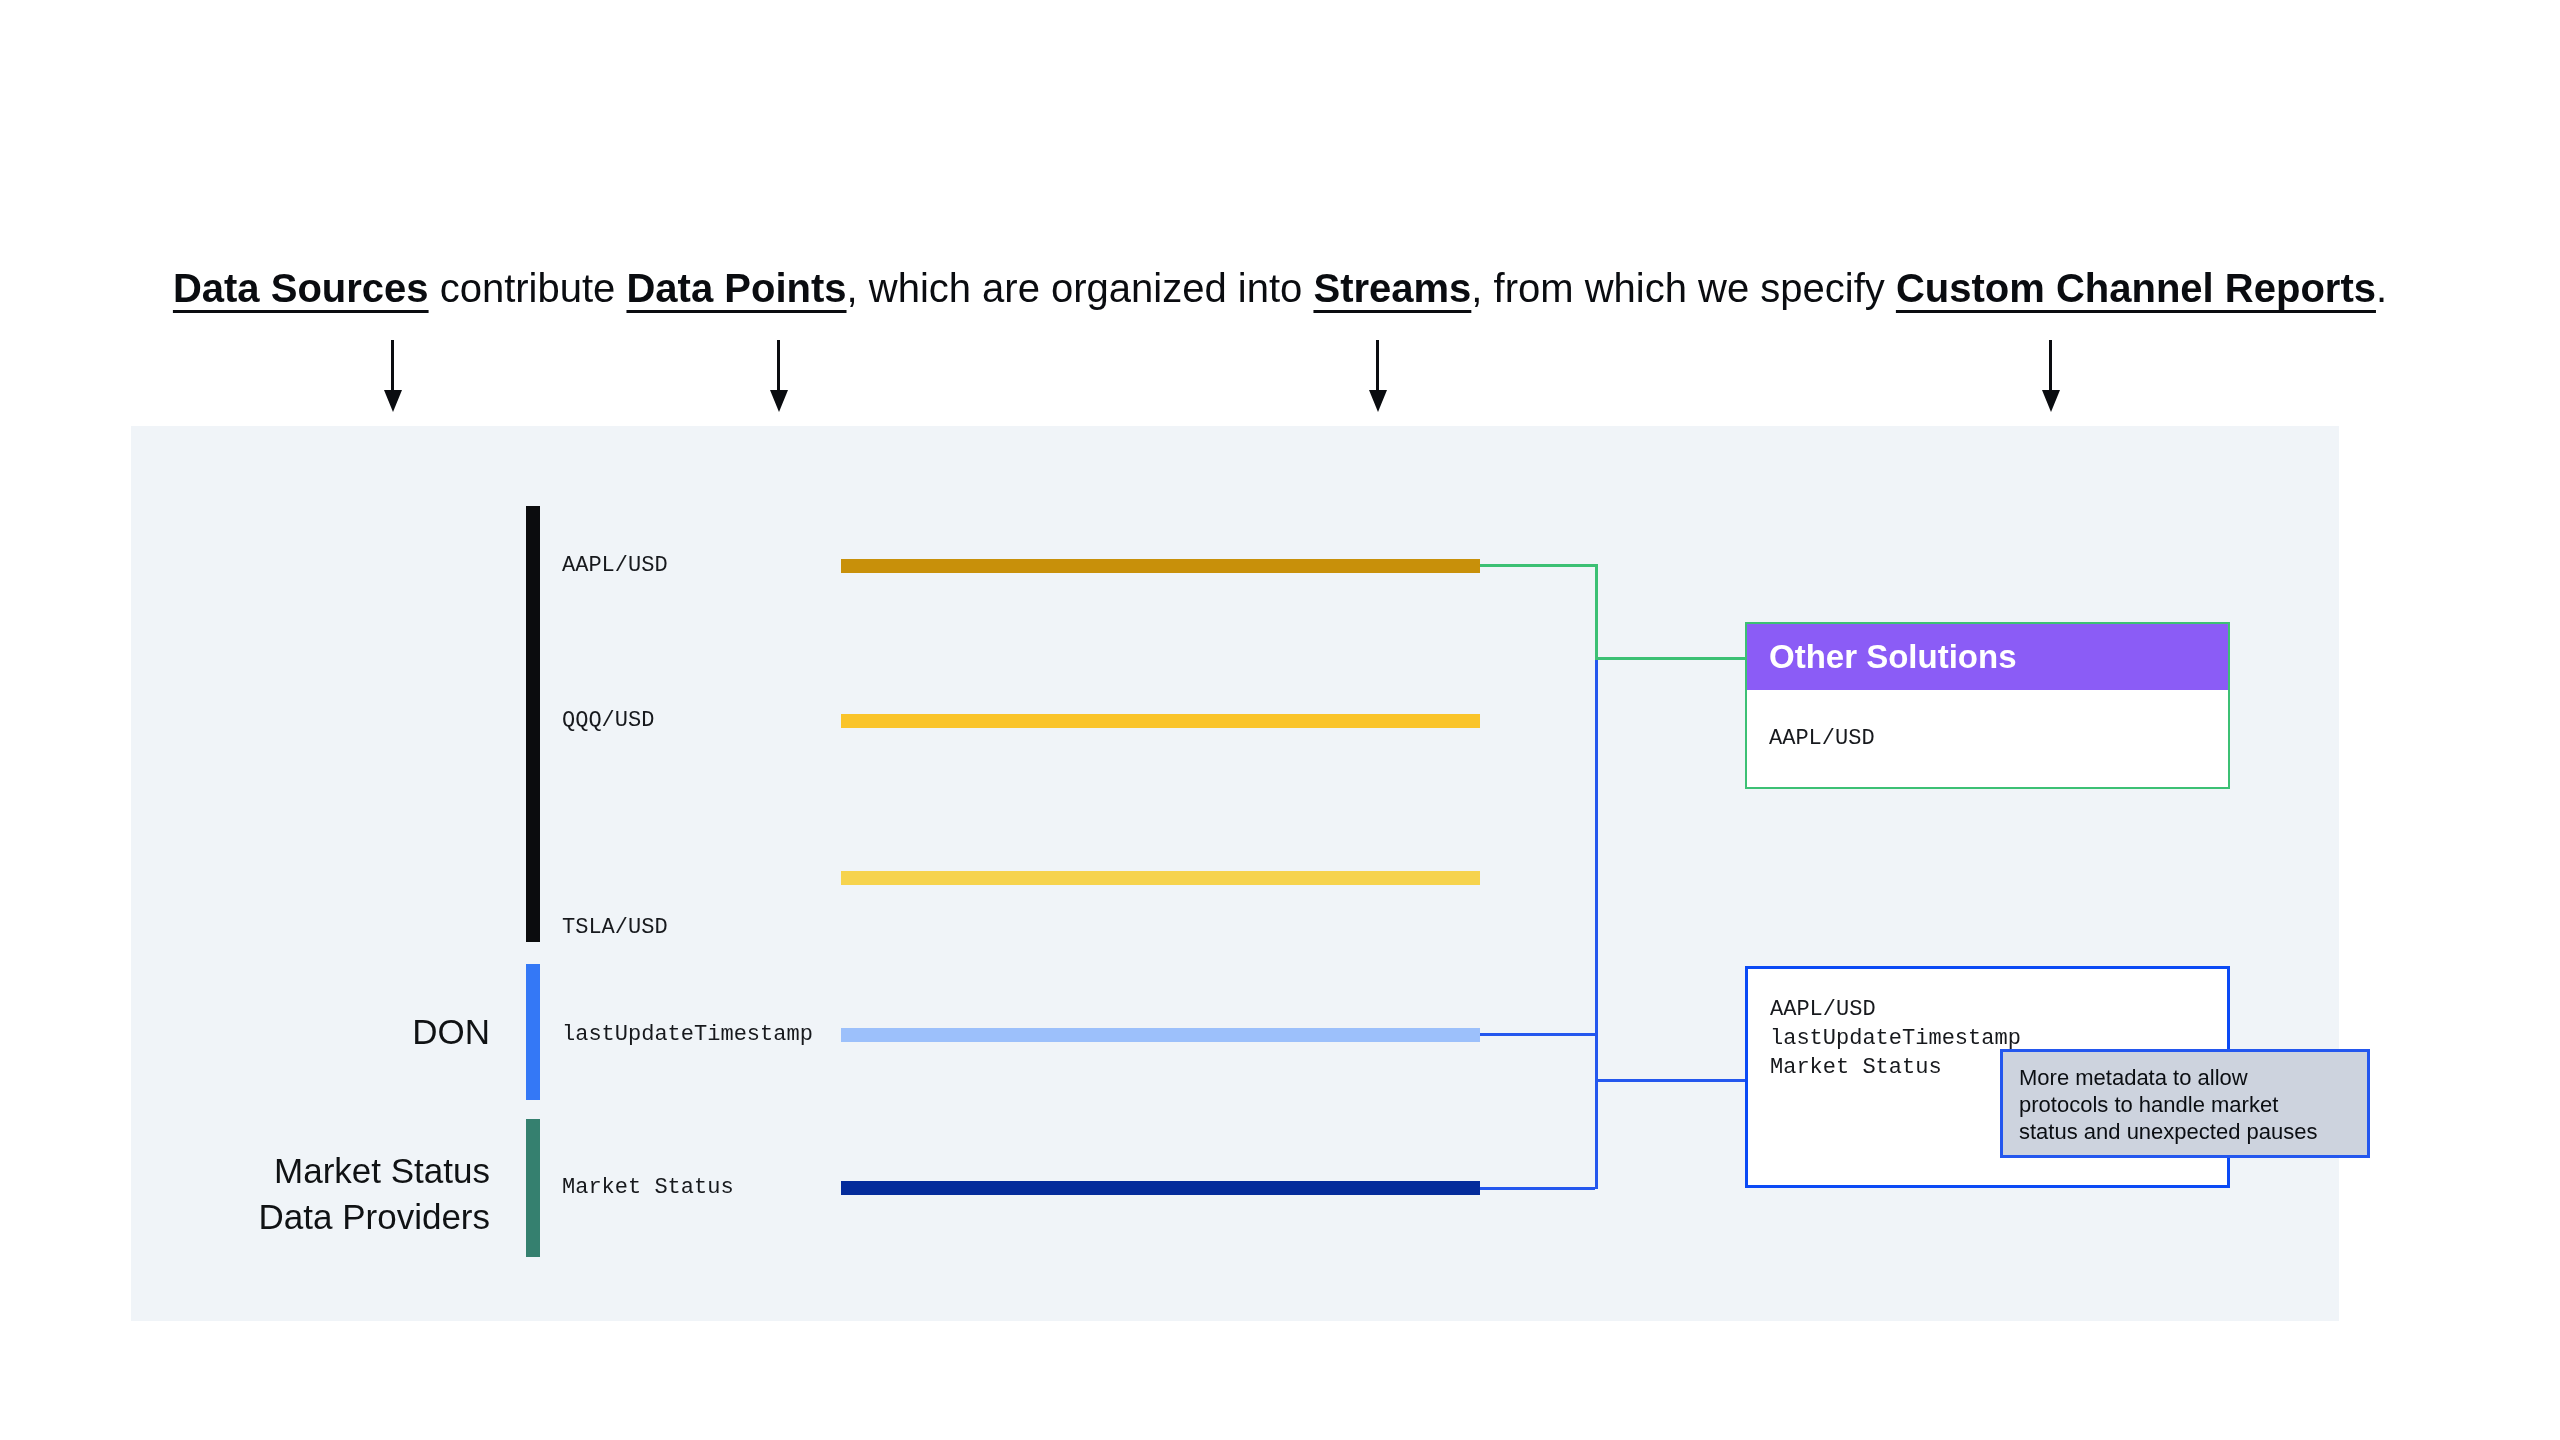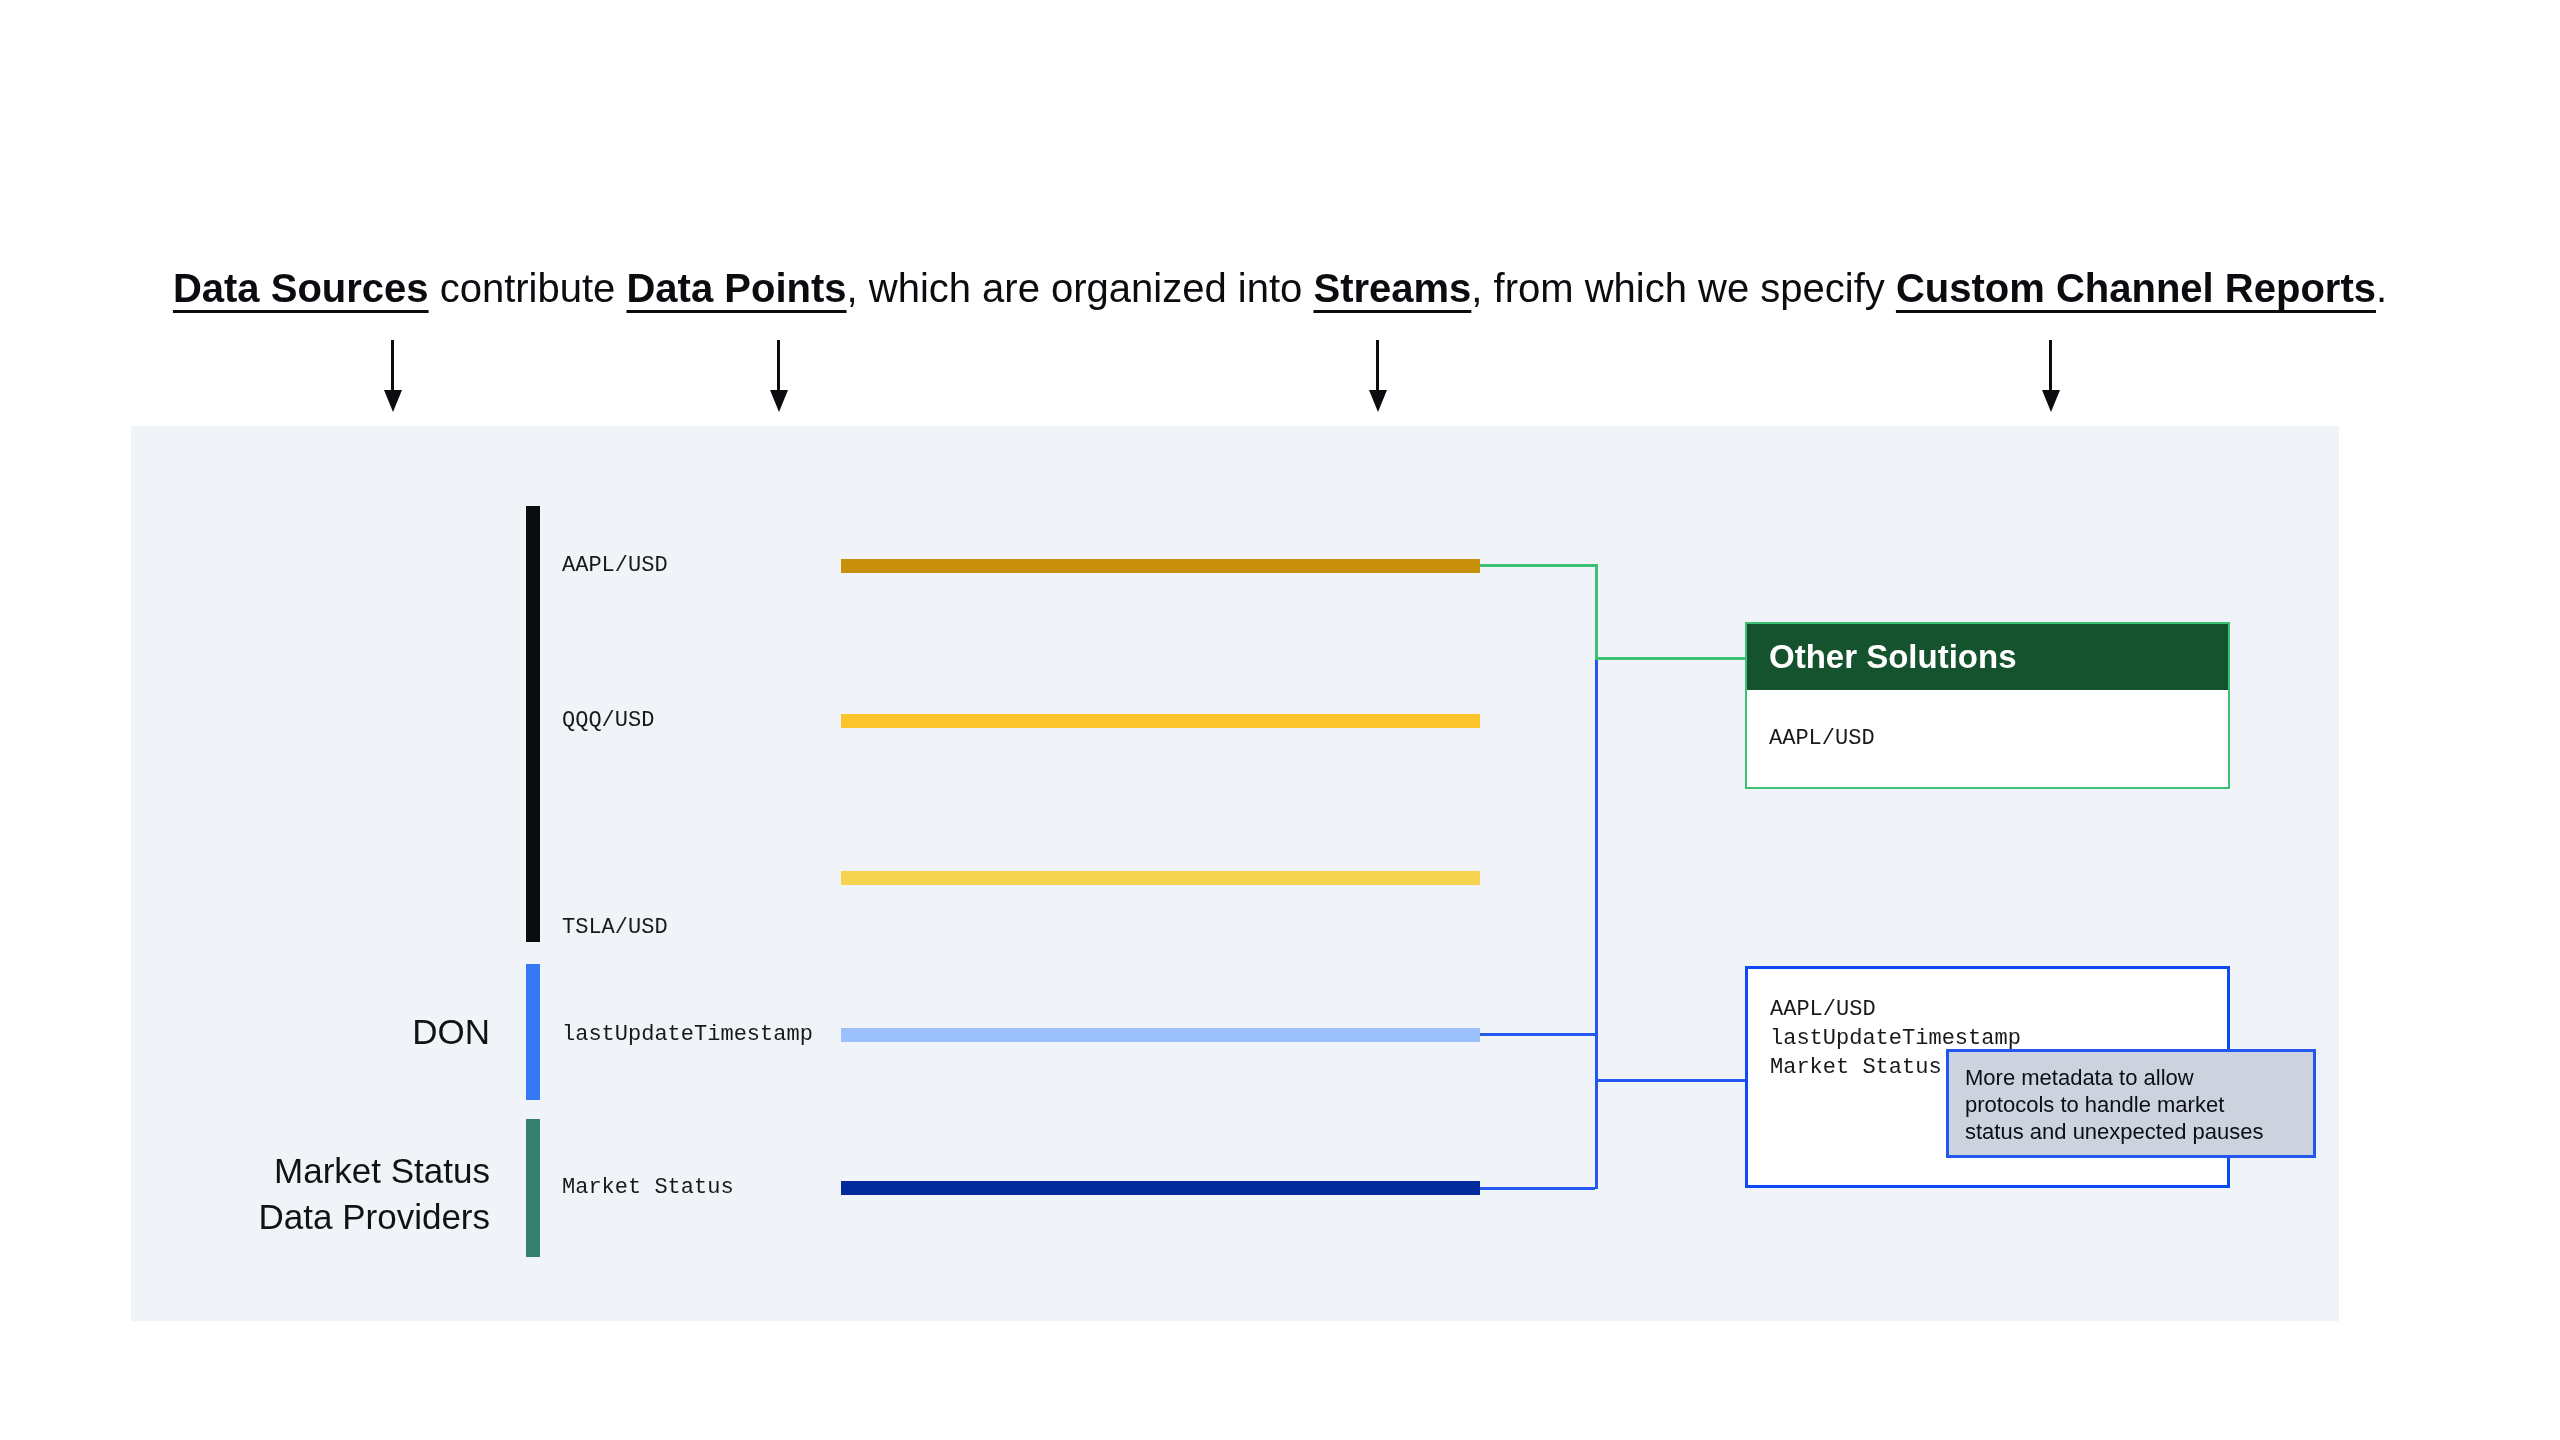--- a/index.html
+++ b/index.html
@@ -26,21 +26,21 @@
   .infobox{position:absolute;left:1745px;width:485px;background:#ffffff;border-style:solid;box-sizing:border-box;}
   .box-header{color:#ffffff;font-weight:700;font-size:33px;padding-left:22px;display:flex;align-items:center;}
   .box-body{padding-left:22px;}
   .box-item{font-size:22px;line-height:29px;color:#17191d;font-weight:500;}
   .obox{top:622px;height:167px;border-width:2px;}
   .obox .box-header{height:66px;}
   .obox .box-body{height:97px;display:flex;align-items:center;}
   .dsbox{top:966px;height:222px;border-width:3px;}
   .dsbox .box-header{height:64px;}
   .dsbox .box-body{padding-top:26px;}
-  .tooltip{position:absolute;left:1946px;top:1049px;width:370px;height:109px;box-sizing:border-box;
+  .tooltip{position:absolute;left:2000px;top:1049px;width:370px;height:109px;box-sizing:border-box;
            border:3px solid #2457ee;background:#cdd3de;z-index:5;padding:12px 10px 0 16px;
            font-size:22px;line-height:27px;color:#0b0e12;white-space:pre-line;}
 </style>
 </head>
 <body>
 
 <div class="stage">
 
 
   <p class="subtitle"><span class="emph">Data Sources</span><span> contribute </span><span class="emph">Data Points</span><span>, which are organized into </span><span class="emph">Streams</span><span>, from which we specify </span><span class="emph">Custom Channel Reports</span><span>.</span></p>
@@ -77,21 +77,21 @@
 
   <div class="conn" style="left: 1480px; top: 564px; width: 118px; height: 3px; background-color: rgb(60, 192, 116);"></div>
   <div class="conn" style="left: 1595px; top: 564px; width: 3px; height: 96px; background-color: rgb(60, 192, 116);"></div>
   <div class="conn" style="left: 1595px; top: 657px; width: 150px; height: 3px; background-color: rgb(60, 192, 116);"></div>
   <div class="conn" style="left: 1595px; top: 660px; width: 3px; height: 529px; background-color: rgb(36, 87, 238);"></div>
   <div class="conn" style="left: 1480px; top: 1033px; width: 115px; height: 3px; background-color: rgb(36, 87, 238);"></div>
   <div class="conn" style="left: 1598px; top: 1079px; width: 147px; height: 3px; background-color: rgb(36, 87, 238);"></div>
   <div class="conn" style="left: 1480px; top: 1187px; width: 115px; height: 3px; background-color: rgb(36, 87, 238);"></div>
 
   <div class="infobox obox" style="border-color: rgb(60, 192, 116);">
-    <div class="box-header" style="background-color: #14532d;">Other Solutions</div>
+    <div class="box-header" style="background-color: #8b5cf6;">Other Solutions</div>
     <div class="box-body">
       <div class="box-item mono">AAPL/USD</div>
     </div>
   </div>
 
   <div class="infobox dsbox" style="border-color: rgb(11, 74, 245);">
     <div class="box-body">
       <div class="box-item mono">AAPL/USD</div>
       <div class="box-item mono">lastUpdateTimestamp</div>
       <div class="box-item mono">Market Status</div>

